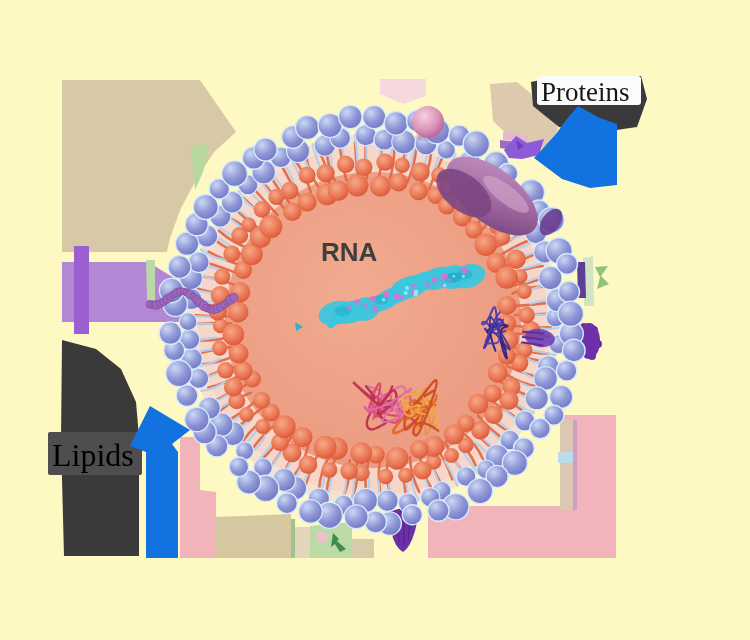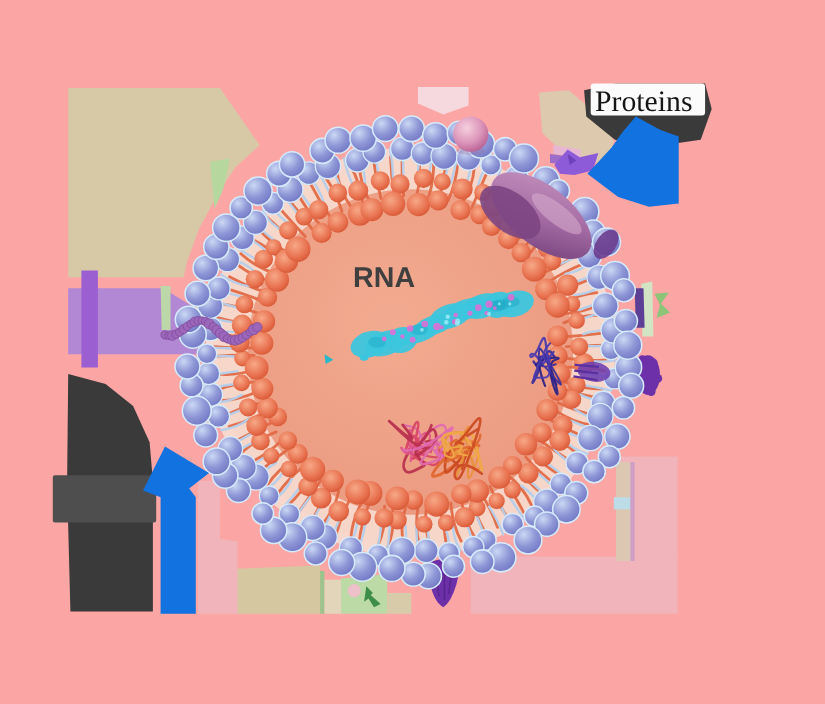--- a/index.html
+++ b/index.html
@@ -1,16 +1,16 @@
 <!DOCTYPE html>
 <html><head>
 <meta charset="utf-8">
 <style>
   html,body{margin:0;padding:0;background:#fff;}
-  #stage{position:relative;width:750px;height:640px;overflow:hidden;background:#fca5a5;
+  #stage{position:relative;width:750px;height:640px;overflow:hidden;background:#fef9c3;
          font-family:"Liberation Sans",sans-serif;}
   #scene{position:absolute;left:0;top:0;}
   .lbl{position:absolute;white-space:nowrap;line-height:1.05;}
   .lbl-proteins{left:541px;top:77px;font:27px "Liberation Serif",serif;color:#161616;}
   .lbl-lipids{left:52px;top:437px;font:32px "Liberation Serif",serif;color:#000;}
   .lbl-rna{left:321px;top:237px;font:700 26px "Liberation Sans",sans-serif;color:#3f3f3f;letter-spacing:0;text-align:center;}
 </style>
 </head>
 <body>
 
@@ -585,13 +585,14 @@
     <g id="g-arrow-p">
         <polygon points="578,106 600,118 617,124 617,185 590,188 562,179 534,158 556,134 566,120" fill="#1273e0"></polygon>
       </g>
     <g id="g-arrow-l">
         <polygon points="150,406 190,430 172,444 178,452 178,558 146,558 146,452 130,446" fill="#1273e0"></polygon>
       </g>
   </svg>
 
   <div class="lbl lbl-proteins">Proteins</div>
   <div class="lbl lbl-rna">RNA</div>
+  <div class="lbl lbl-lipids">Lipids</div>
 </div>
 
 </body></html>

